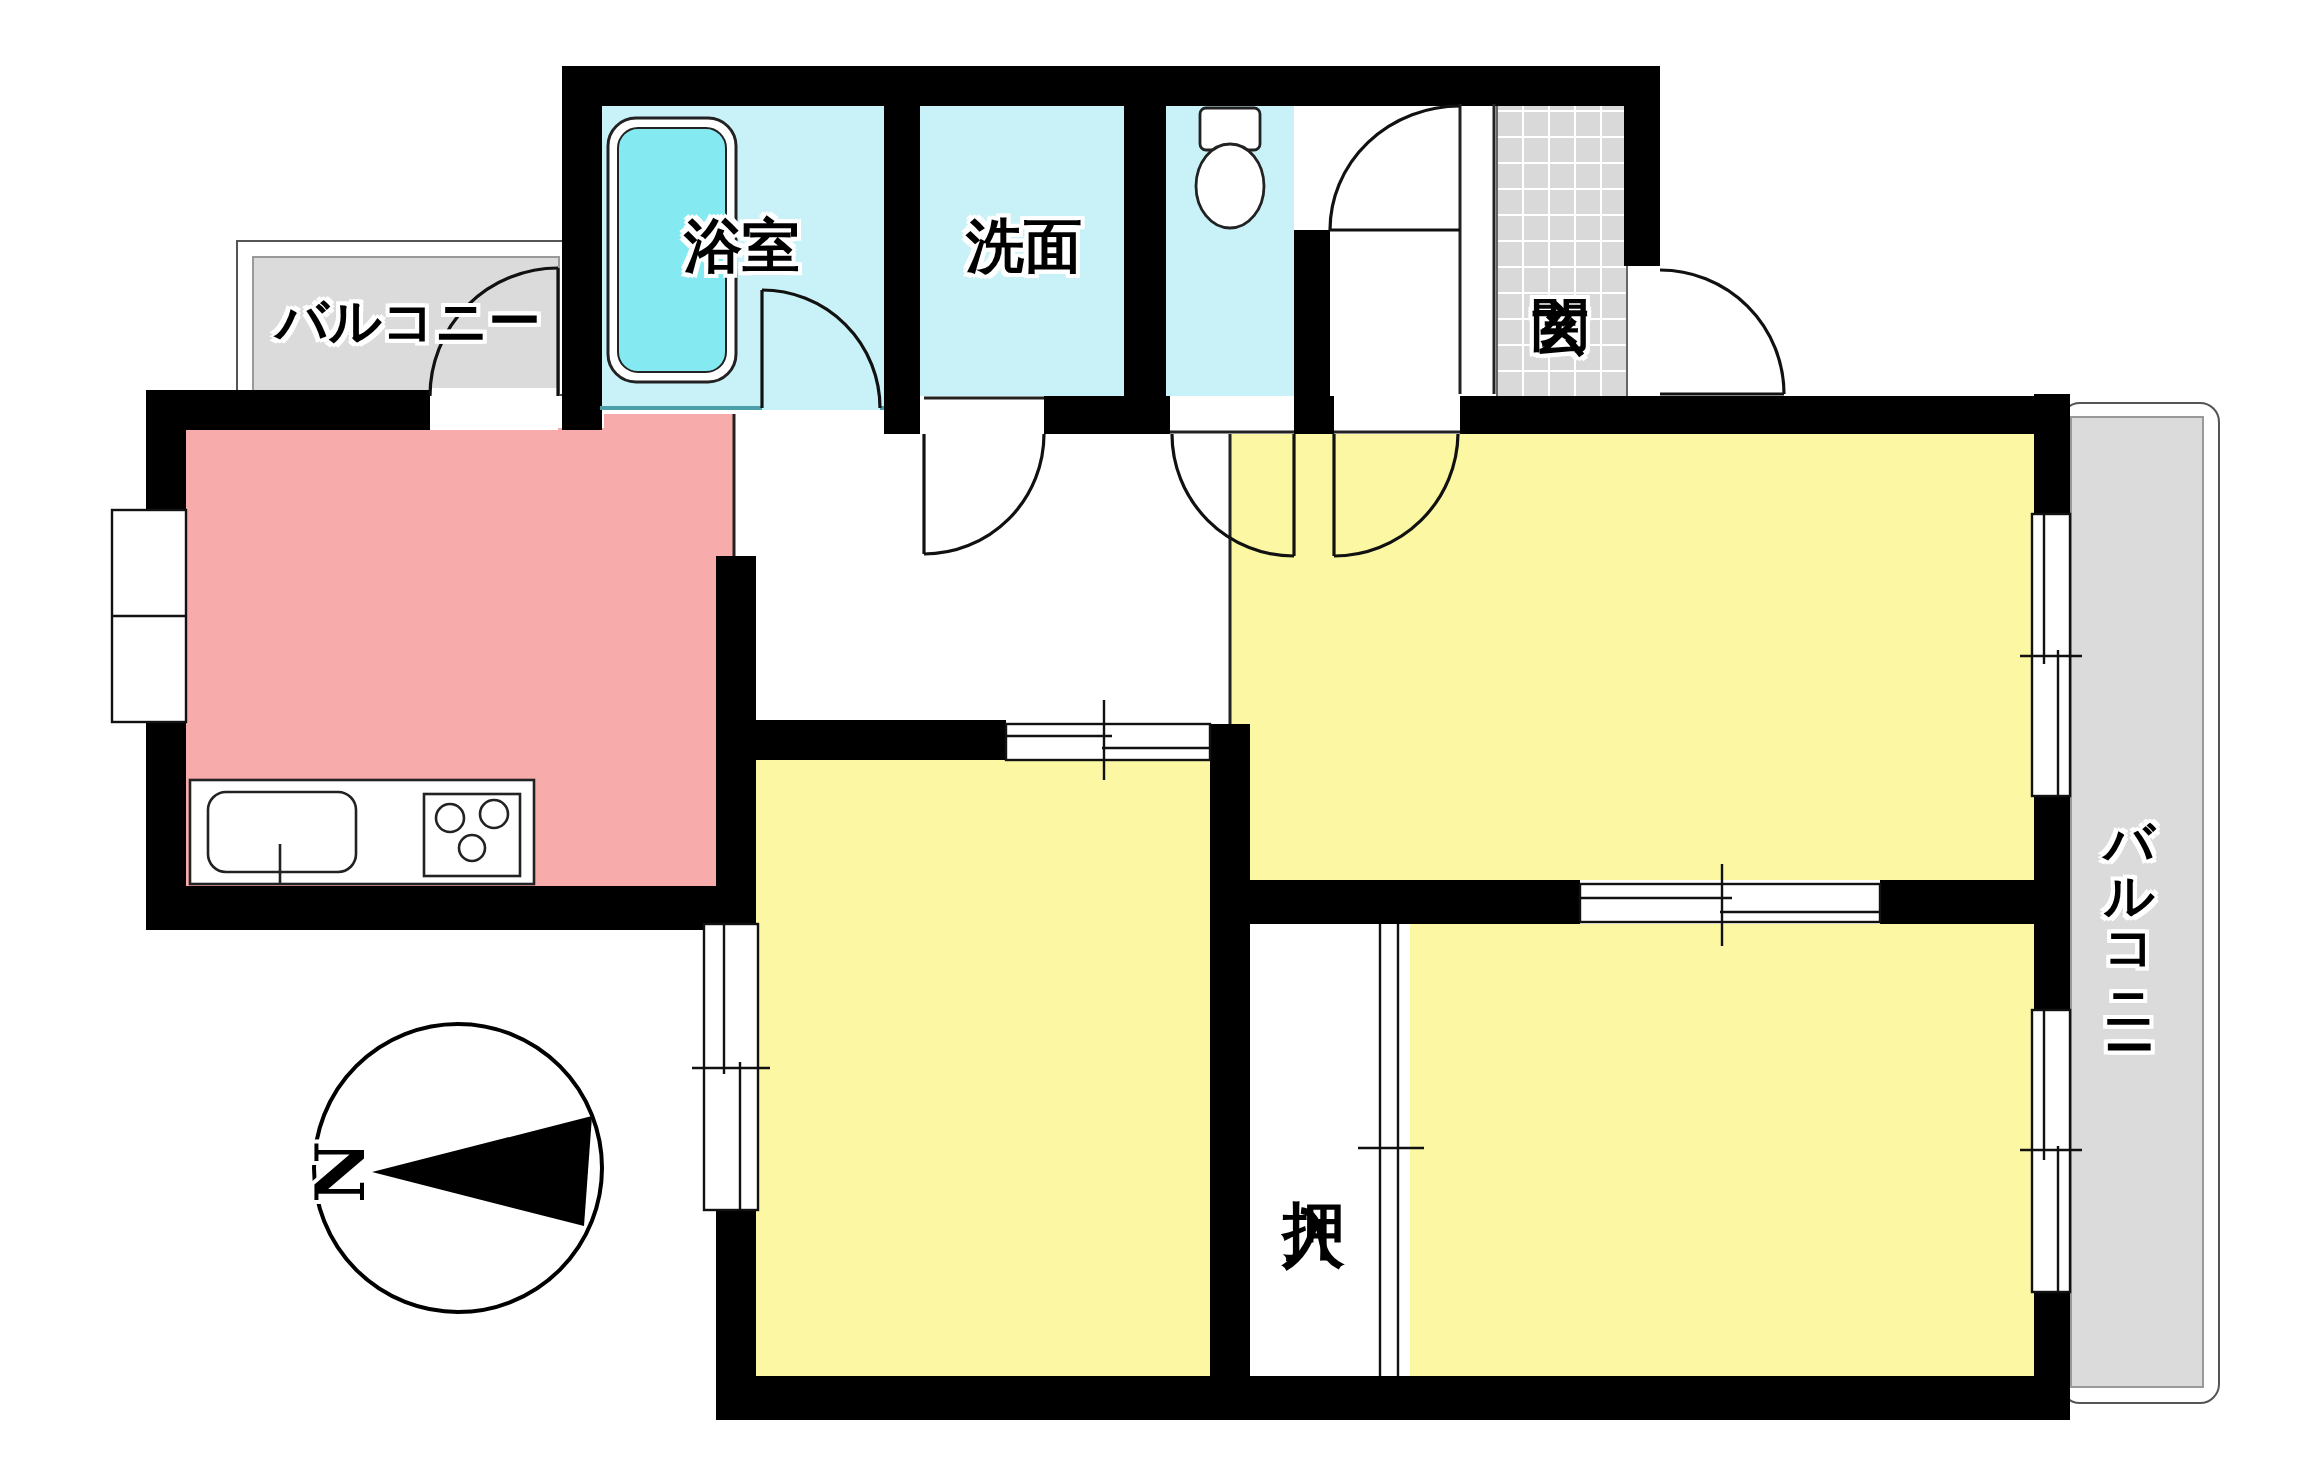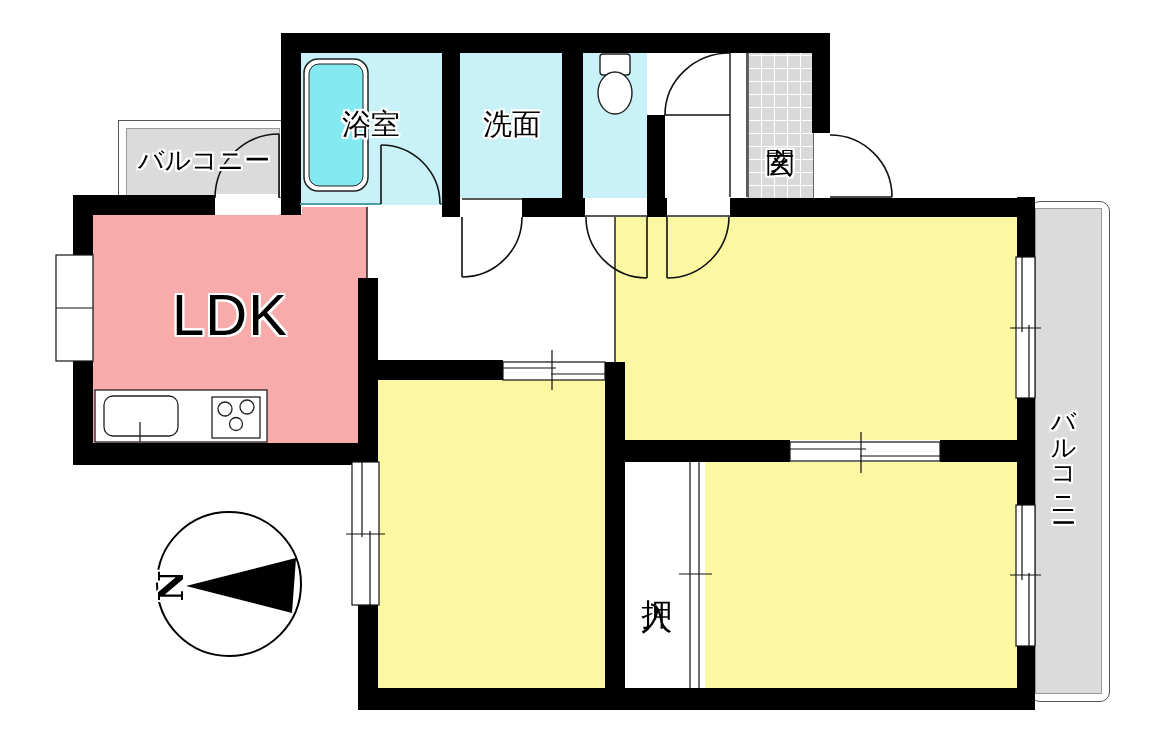--- a/index.html
+++ b/index.html
@@ -1,21 +1,21 @@
 <!DOCTYPE html>
 <html style="--wall: #000000; --ldk: #F8ABAB; --bed: #FBF7A2; --wet: #C9F2F8; --tub: #84E9F0; --balc: #DBDBDB; --genkan: #D9D9D9; --line: #111111;"><head>
 <meta charset="utf-8">
 <style>
   html,body{margin:0;padding:0;background:#fff;}
   #plan{position:relative;width:1161px;height:732px;background:#fff;overflow:hidden;
         font-family:"Liberation Sans",sans-serif;}
   .room{position:absolute;}
   .wall{position:absolute;background:var(--wall);}
   .gap{position:absolute;background:#fff;}
-  .label{position:absolute;transform:translate(-50%,-50%);font-weight:normal;color:#000;
+  .label{position:absolute;transform:translate(-50%,-50%);font-weight:bold;color:#000;
          white-space:nowrap;line-height:1.05;
          text-shadow:-2px 0 0 #fff,2px 0 0 #fff,0 -2px 0 #fff,0 2px 0 #fff,
                      -2px -2px 0 #fff,2px -2px 0 #fff,-2px 2px 0 #fff,2px 2px 0 #fff;}
   .vtext{writing-mode:vertical-rl;text-orientation:upright;letter-spacing:2px;}
   .ldk-room{background:var(--ldk);}
   .bed-room{background:var(--bed);}
   .wet-room{background:var(--wet);}
   .closet-room{background:#fff;}
   .balcony-outer{position:absolute;border:1.5px solid #555;background:#fff;}
   .balcony-fill{position:absolute;background:var(--balc);border:1px solid #999;}
@@ -177,17 +177,16 @@
       <circle cx="229" cy="584" r="72" fill="#fff" stroke="#000" stroke-width="2"></circle>
       <path d="M186,586 L296,558 L292,613 Z" fill="#000"></path>
       <text transform="translate(171,586) rotate(-90)" text-anchor="middle" dominant-baseline="central" font-family="DejaVu Serif, serif" font-size="34" font-weight="bold" fill="#000" stroke="#fff" stroke-width="4" paint-order="stroke">N</text>
     </g>
   </svg>
 
   <div class="label" style="left:204px;top:161px;font-size:26px;">バルコニー</div>
   <div class="label" style="left:371px;top:124px;font-size:29px;">浴室</div>
   <div class="label" style="left:512px;top:124px;font-size:29px;text-align:center;">洗面</div>
   <div class="label vtext" style="left:780px;top:127px;font-size:28px;">玄関</div>
-  <div class="label" style="left:230px;top:315px;font-size:58px;letter-spacing:1px;">LDK</div>
   <div class="label vtext" style="left:656px;top:577px;font-size:31px;">押入</div>
   <div class="label vtext" style="left:1064px;top:452px;font-size:25px;letter-spacing:1px;">バルコニー</div>
 
 </div>
 
 </body></html>

